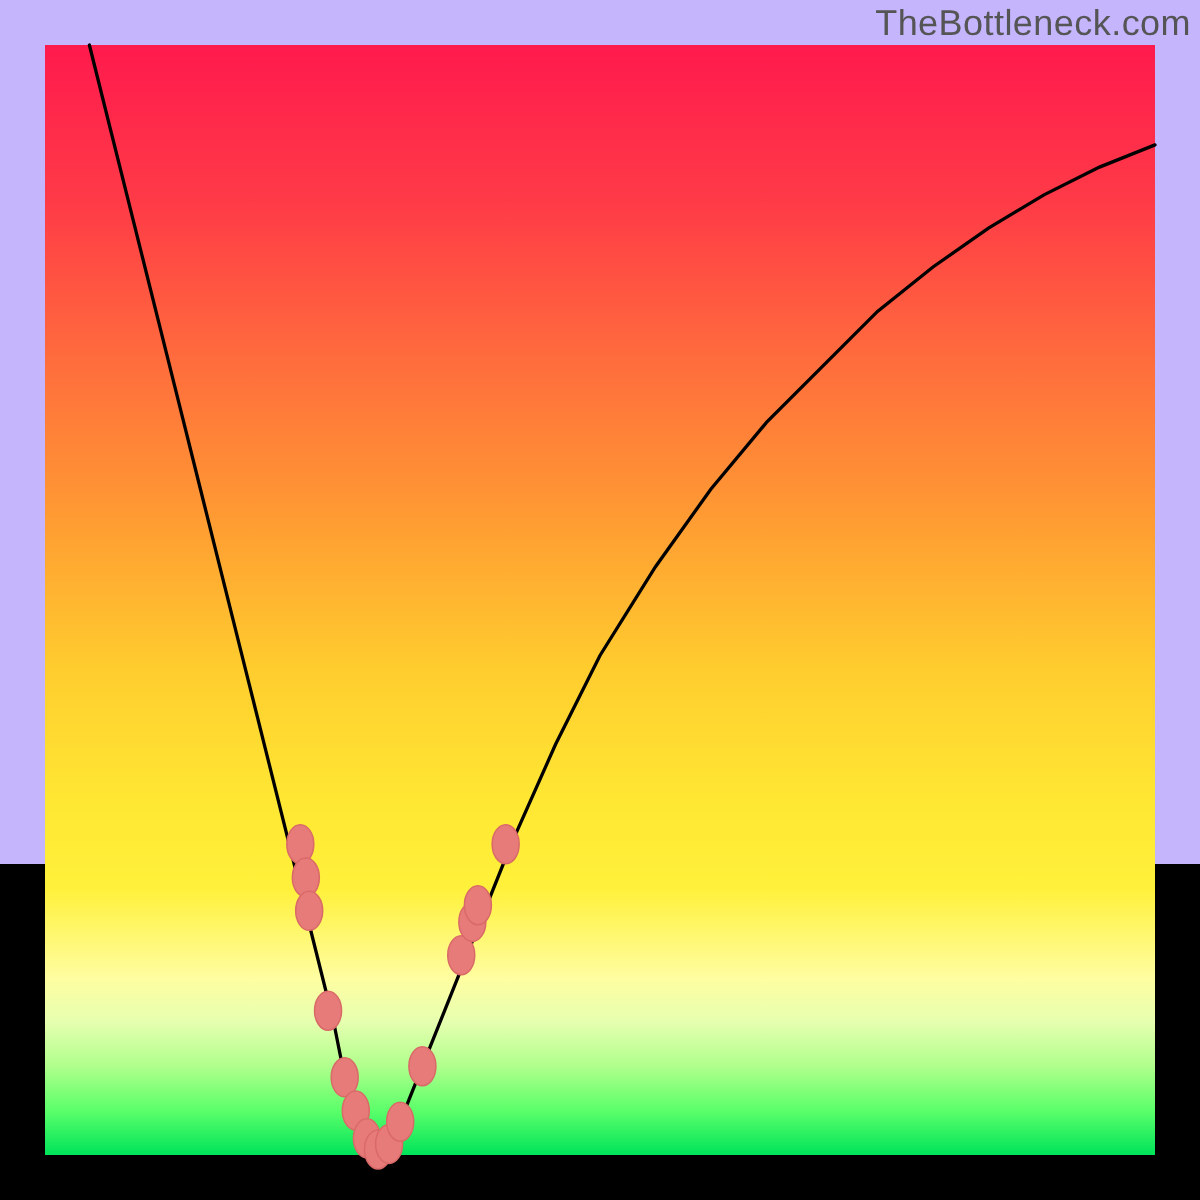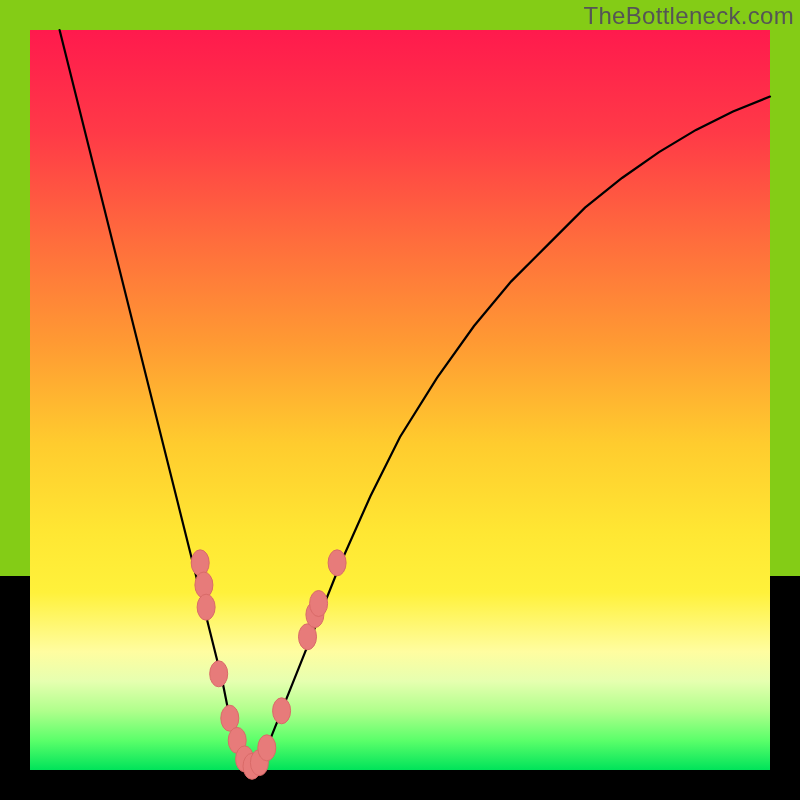--- a/index.html
+++ b/index.html
@@ -10,21 +10,21 @@
     background: #000;
     overflow: hidden;
     font-family: Arial, Helvetica, sans-serif;
   }
   .frame {
     position: absolute;
     left: 0;
     top: 0;
     width: 800px;
     height: 576px;
-    background: #84cc16;
+    background: #c4b5fd;
   }
   .plot {
     position: absolute;
     left: 30px;
     top: 30px;
     width: 740px;
     height: 740px;
     background: linear-gradient(
       to bottom,
       #ff1a4d 0%,

